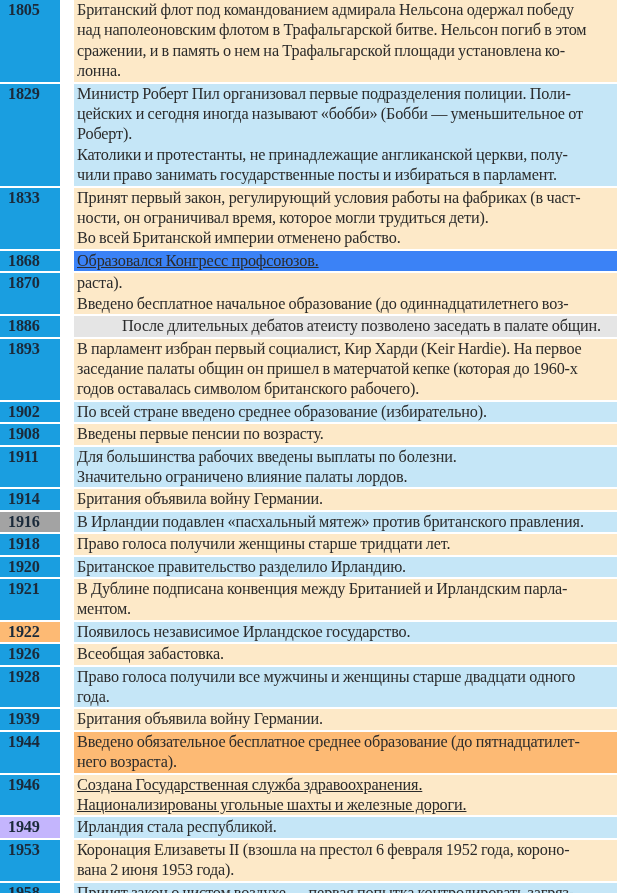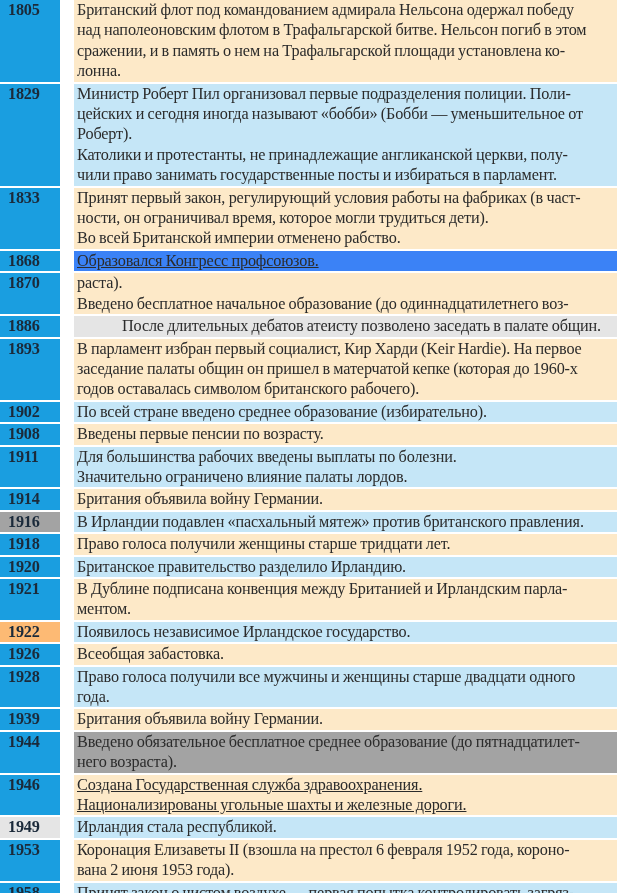--- a/index.html
+++ b/index.html
@@ -166,34 +166,34 @@
       </div>
     </div>
     <div class="row tan">
       <div class="year" style="background: rgb(26, 158, 224);">1939</div>
       <div class="desc" style="background: rgb(253, 233, 200);">
         <span class="line">Британия объявила войну Германии.</span>
       </div>
     </div>
     <div class="row blue">
       <div class="year" style="background: rgb(26, 158, 224);">1944</div>
-      <div class="desc" style="background: #a3a3a3;">
+      <div class="desc" style="background: #fdba74;">
         <span class="line">Введено обязательное бесплатное среднее образование (до пятнадцатилет-</span>
         <span class="line">него возраста).</span>
       </div>
     </div>
     <div class="row tan">
       <div class="year" style="background: rgb(26, 158, 224);">1946</div>
       <div class="desc" style="background: rgb(253, 233, 200); text-decoration: underline;">
         <span class="line">Создана Государственная служба здравоохранения.</span>
         <span class="line">Национализированы угольные шахты и железные дороги.</span>
       </div>
     </div>
     <div class="row blue">
-      <div class="year" style="background: #e5e5e5;">1949</div>
+      <div class="year" style="background: #c4b5fd;">1949</div>
       <div class="desc" style="background: rgb(197, 230, 247);">
         <span class="line">Ирландия стала республикой.</span>
       </div>
     </div>
     <div class="row tan">
       <div class="year" style="background: rgb(26, 158, 224);">1953</div>
       <div class="desc" style="background: rgb(253, 233, 200);">
         <span class="line">Коронация Елизаветы II (взошла на престол 6 февраля 1952 года, короно-</span>
         <span class="line">вана 2 июня 1953 года).</span>
       </div>

